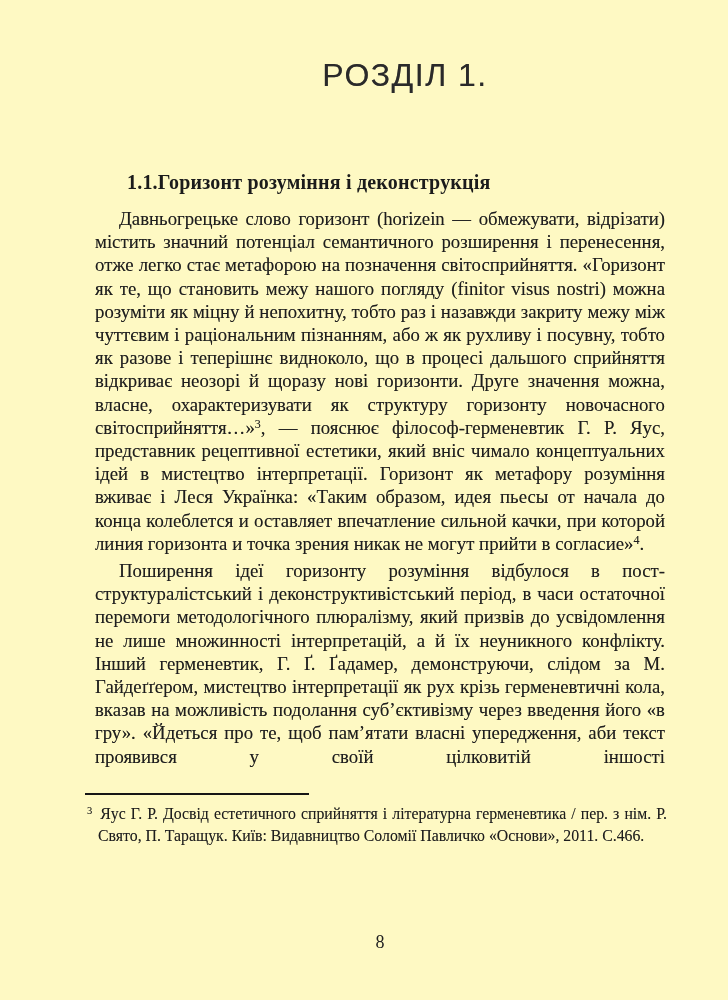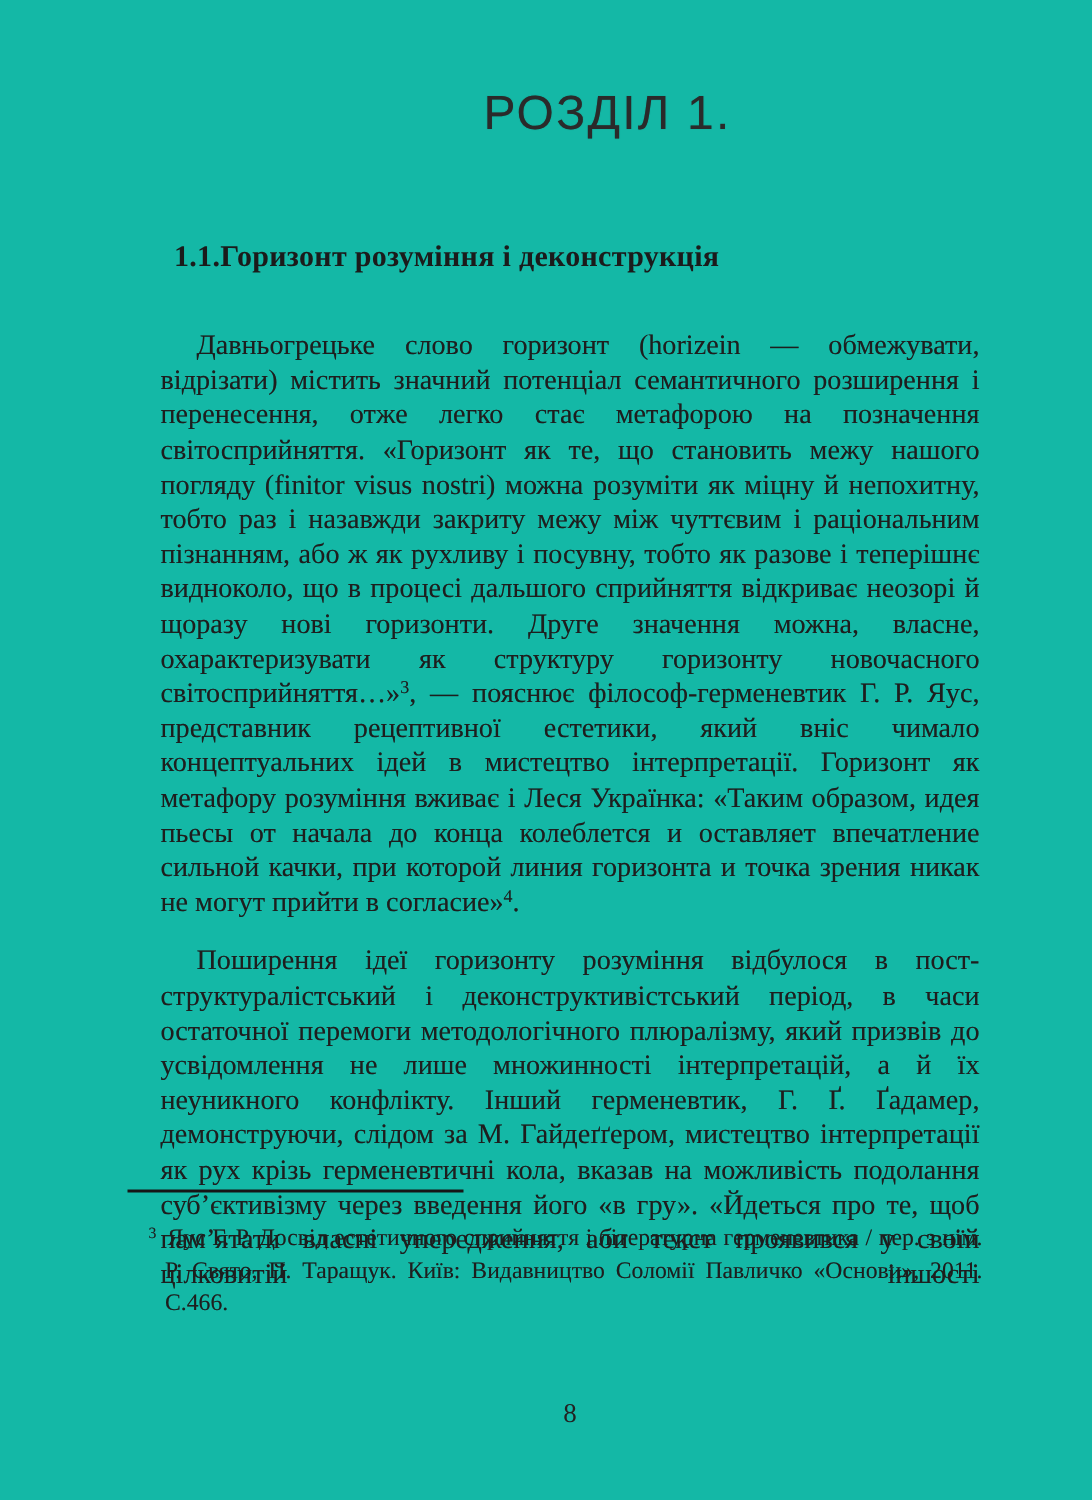--- a/index.html
+++ b/index.html
@@ -1,20 +1,20 @@
 <!DOCTYPE html>
 <html lang="uk"><head>
 <meta charset="utf-8">
 <style>
   html, body { margin: 0; padding: 0; background: #ffffff; }
   .scan-page {
     position: relative;
     width: 728px;
     height: 1000px;
-    background: #14b8a6;
+    background: #fef9c3;
     font-family: "Liberation Serif", "DejaVu Serif", serif;
     color: #1d1d1d;
     overflow: hidden;
   }
   .chapter-heading {
     position: absolute;
     top: 56px;
     left: 91px;
     width: 578px;
     box-sizing: border-box;
@@ -26,38 +26,38 @@
     line-height: 38px;
     letter-spacing: 1.5px;
     color: #2a2a2a;
     text-shadow: 0 0 0.5px rgba(40,40,40,0.5);
     white-space: nowrap;
   }
   .section-heading {
     position: absolute;
     top: 159px;
     left: 115px;
-    margin: 1px;
+    margin: 12px;
     font-size: 20px;
     font-weight: 700;
     letter-spacing: 0.2px;
     color: #1b1b1b;
   }
   .body-text {
     position: absolute;
     top: 203px;
     left: 91px;
     width: 578px;
     font-size: 18.8px;
     line-height: 23.2px;
     text-align: justify;
     color: #1e1e1e;
     text-shadow: 0 0 0.4px rgba(30,30,30,0.45);
   }
-  .body-text p { margin: 16px; text-indent: 24px; }
+  .body-text p { margin: 4px; text-indent: 24px; }
   .body-text p.cont { text-align-last: justify; }
   sup.note-ref {
     font-size: 12px;
     line-height: 0;
     vertical-align: 6px;
     letter-spacing: 0;
   }
   .footnote-sep {
     position: absolute;
     top: 793px;
@@ -70,21 +70,21 @@
     position: absolute;
     top: 801px;
     left: 85px;
     width: 584px;
     font-size: 15.8px;
     line-height: 21.5px;
     text-align: justify;
     color: #1e1e1e;
     text-shadow: 0 0 0.4px rgba(30,30,30,0.4);
   }
-  .footnote { margin: 14px; padding-left: 11px; text-indent: -11px; }
+  .footnote { margin: 2px; padding-left: 11px; text-indent: -11px; }
   .footnote sup {
     font-size: 10.5px;
     line-height: 0;
     vertical-align: 5px;
     margin-right: 3px;
   }
   .page-number {
     position: absolute;
     top: 932px;
     left: 91px;

